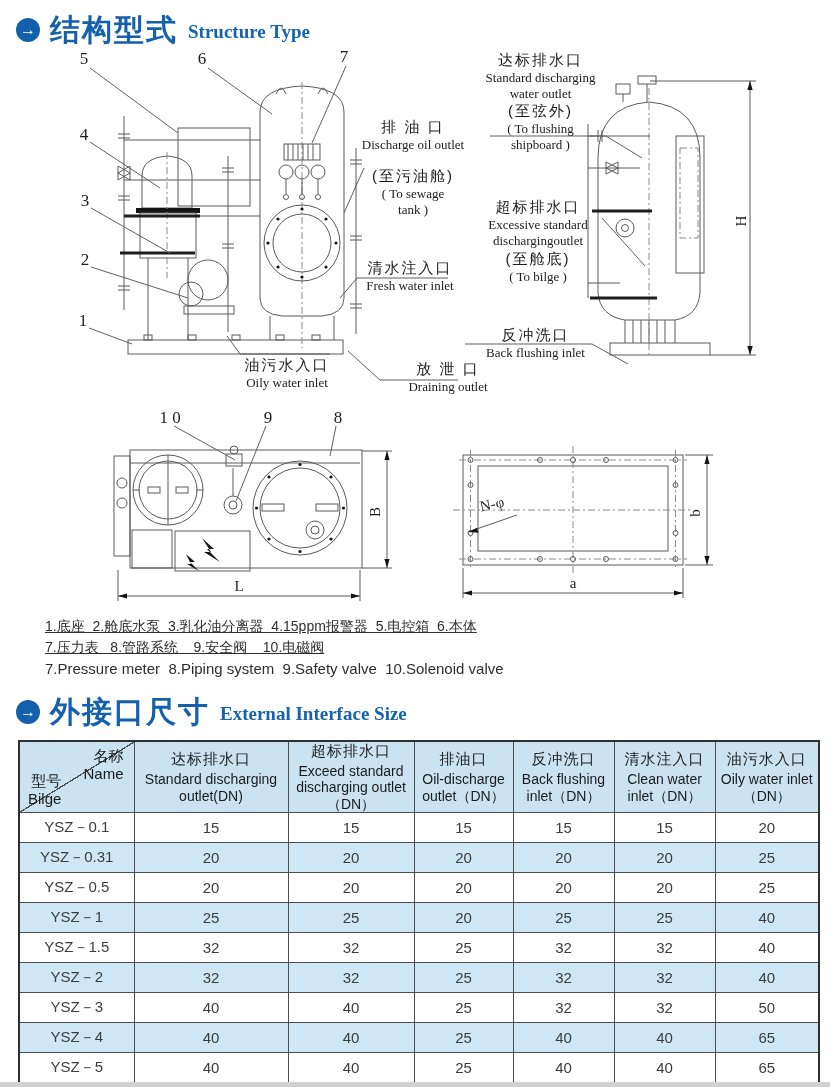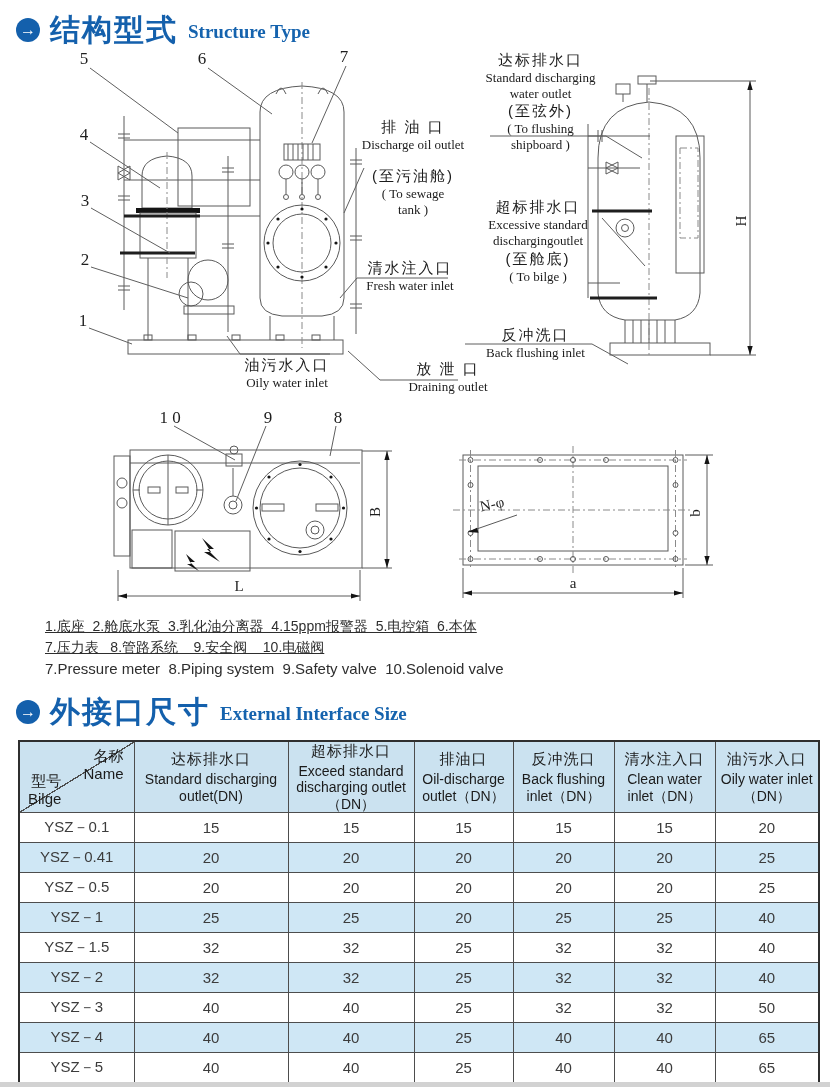--- a/index.html
+++ b/index.html
@@ -449,21 +449,21 @@
     <tr>
       <td>YSZ－0.1</td>
       <td>15</td>
       <td>15</td>
       <td>15</td>
       <td>15</td>
       <td>15</td>
       <td>20</td>
     </tr>
     <tr>
-      <td>YSZ－0.41</td>
+      <td>YSZ－0.31</td>
       <td>20</td>
       <td>20</td>
       <td>20</td>
       <td>20</td>
       <td>20</td>
       <td>25</td>
     </tr>
     <tr>
       <td>YSZ－0.5</td>
       <td>20</td>

